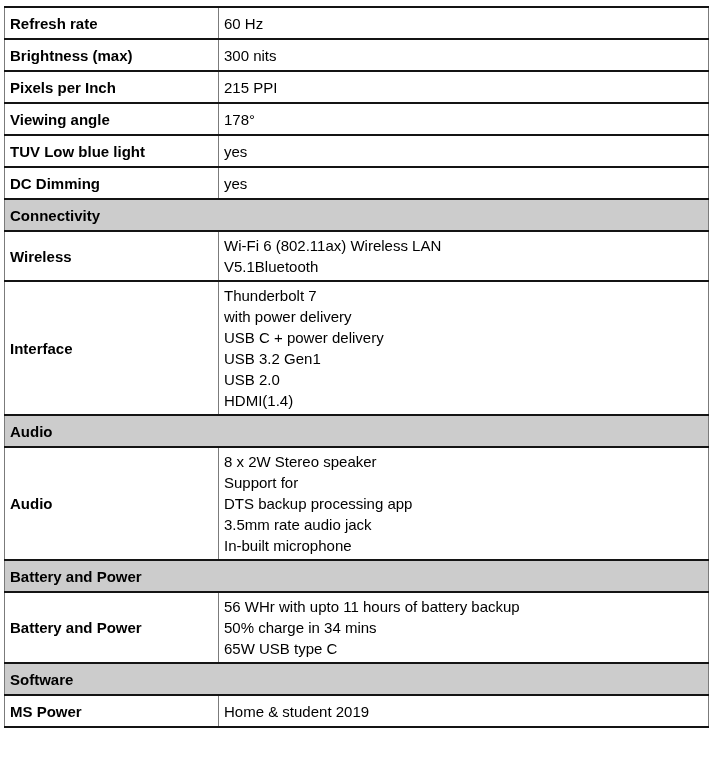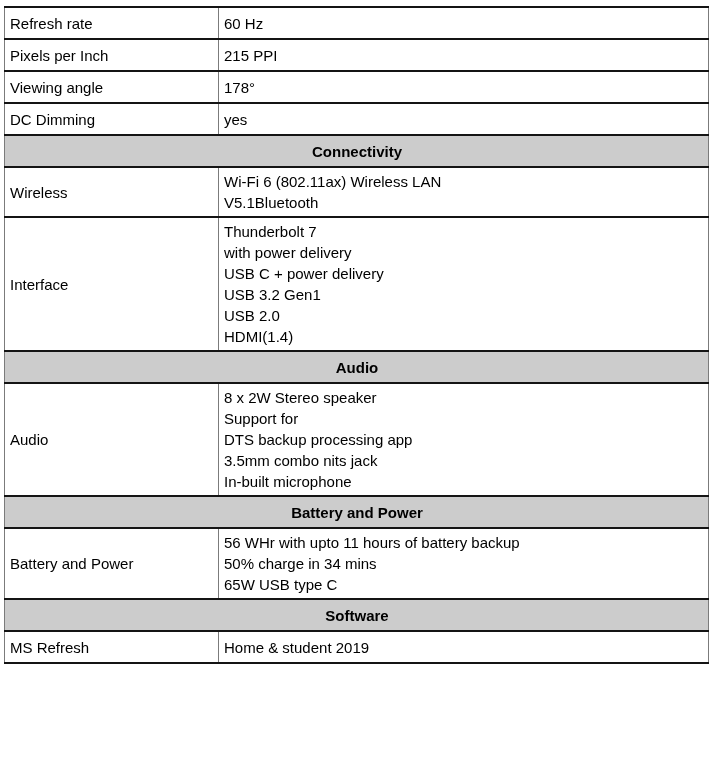--- a/index.html
+++ b/index.html
@@ -28,26 +28,25 @@
     border-right: 1px solid #7b7b7b;
     font-size: 15px;
     line-height: 21px;
     color: #000000;
     padding: 3px 4px 3px 5px;
     vertical-align: middle;
     height: 24px;
     overflow: hidden;
   }
   td.label-cell {
-    font-weight: normal;
+    font-weight: bold;
   }
   td.section-cell {
     background: var(--section-bg, #cccccc);
     font-weight: bold;
-    text-align: center;
   }
   td.value-cell div {
     white-space: nowrap;
   }
 </style>
 </head>
 <body>
 
 <div class="table-wrap">
   <table class="spec-table">
@@ -56,29 +55,41 @@
       <col>
     </colgroup>
     <tbody>
         <tr>
           <td class="label-cell">Refresh rate</td>
           <td class="value-cell">
             <div>60 Hz</div>
           </td>
         </tr>
         <tr>
+          <td class="label-cell">Brightness (max)</td>
+          <td class="value-cell">
+            <div>300 nits</div>
+          </td>
+        </tr>
+        <tr>
           <td class="label-cell">Pixels per Inch</td>
           <td class="value-cell">
             <div>215 PPI</div>
           </td>
         </tr>
         <tr>
           <td class="label-cell">Viewing angle</td>
           <td class="value-cell">
             <div>178°</div>
+          </td>
+        </tr>
+        <tr>
+          <td class="label-cell">TUV Low blue light</td>
+          <td class="value-cell">
+            <div>yes</div>
           </td>
         </tr>
         <tr>
           <td class="label-cell">DC Dimming</td>
           <td class="value-cell">
             <div>yes</div>
           </td>
         </tr>
         <tr>
           <td colspan="2" class="section-cell">Connectivity</td>
@@ -103,39 +114,39 @@
         </tr>
         <tr>
           <td colspan="2" class="section-cell">Audio</td>
         </tr>
         <tr>
           <td class="label-cell">Audio</td>
           <td class="value-cell">
             <div>8 x 2W Stereo speaker</div>
             <div>Support for</div>
             <div>DTS backup processing app</div>
-            <div>3.5mm combo nits jack</div>
+            <div>3.5mm rate audio jack</div>
             <div>In-built microphone</div>
           </td>
         </tr>
         <tr>
           <td colspan="2" class="section-cell">Battery and Power</td>
         </tr>
         <tr>
           <td class="label-cell">Battery and Power</td>
           <td class="value-cell">
             <div>56 WHr with upto 11 hours of battery backup</div>
             <div>50% charge in 34 mins</div>
             <div>65W USB type C</div>
           </td>
         </tr>
         <tr>
           <td colspan="2" class="section-cell">Software</td>
         </tr>
         <tr>
-          <td class="label-cell">MS Refresh</td>
+          <td class="label-cell">MS Power</td>
           <td class="value-cell">
             <div>Home &amp; student 2019</div>
           </td>
         </tr>
       </tbody>
   </table>
 </div>
 
 </body></html>

